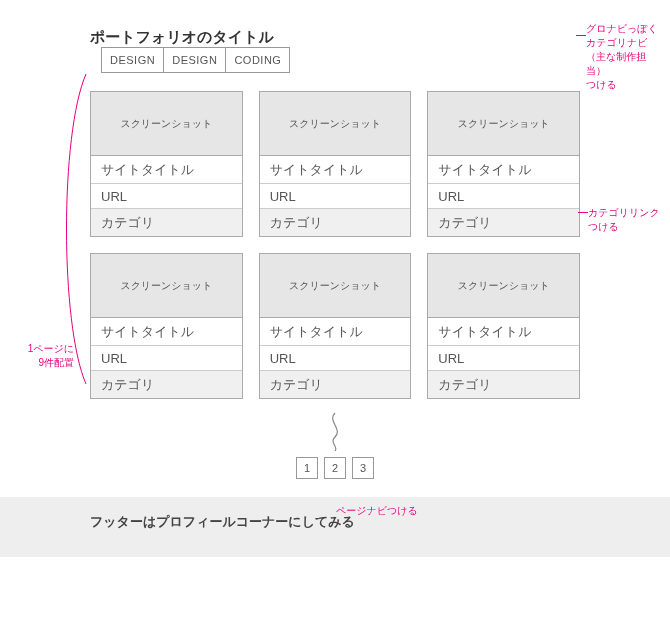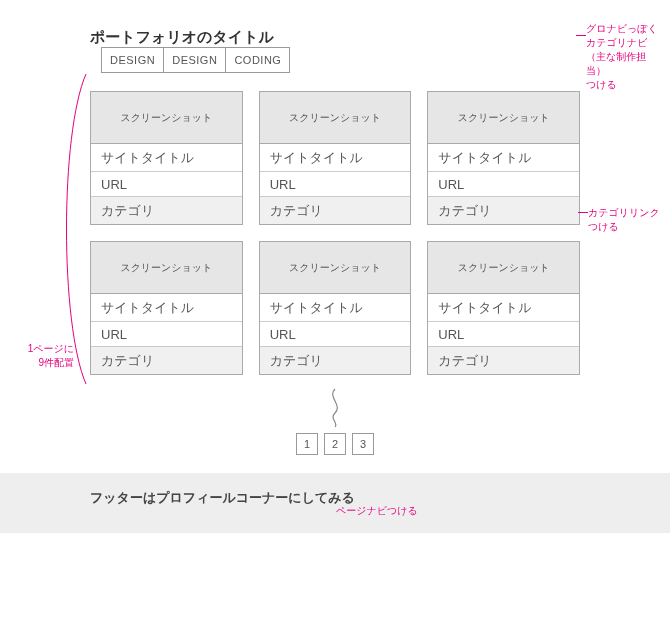--- a/index.html
+++ b/index.html
@@ -46,21 +46,21 @@
     display: grid;
     grid-template-columns: repeat(3, 1fr);
     gap: 16px;
     margin-bottom: 12px;
   }
   .card {
     border: 1px solid #aaa;
   }
   .shot {
     background: #e6e6e6;
-    height: 52px;
+    height: 64px;
     display: flex;
     align-items: center;
     justify-content: center;
     font-size: 10px;
     color: #555;
     border-bottom: 1px solid #aaa;
   }
   .meta {
     font-size: 13px;
     color: #555;

